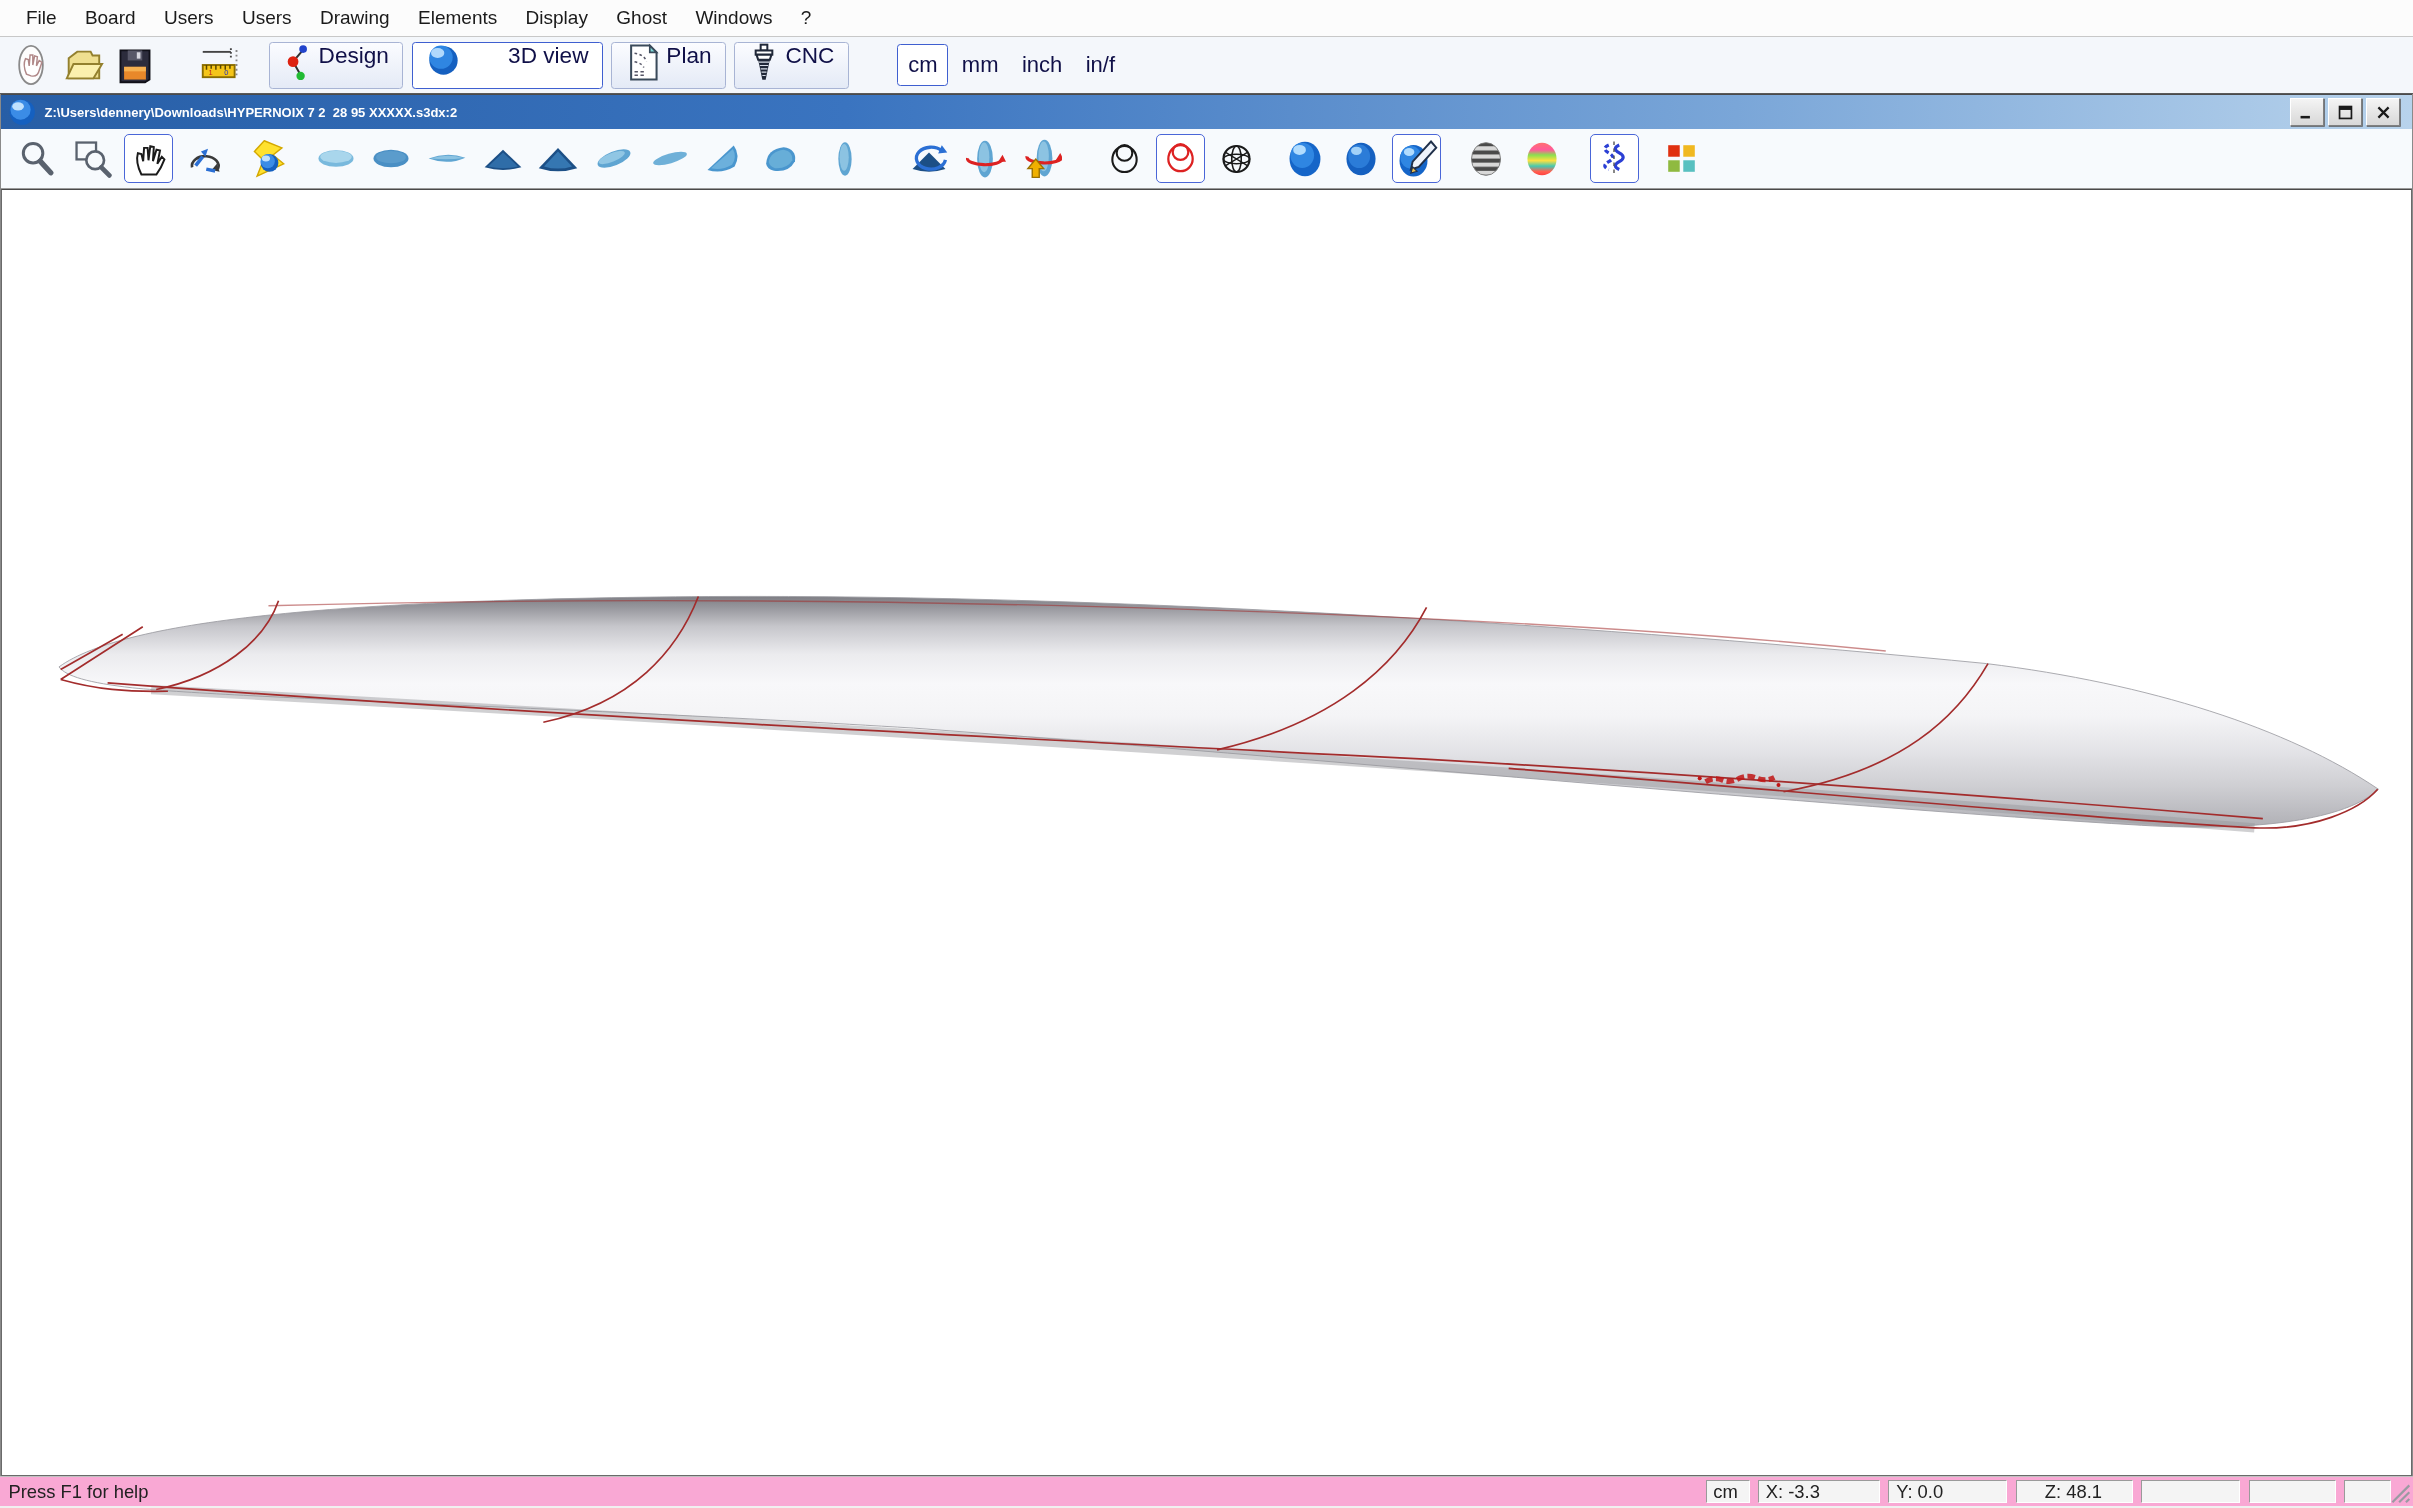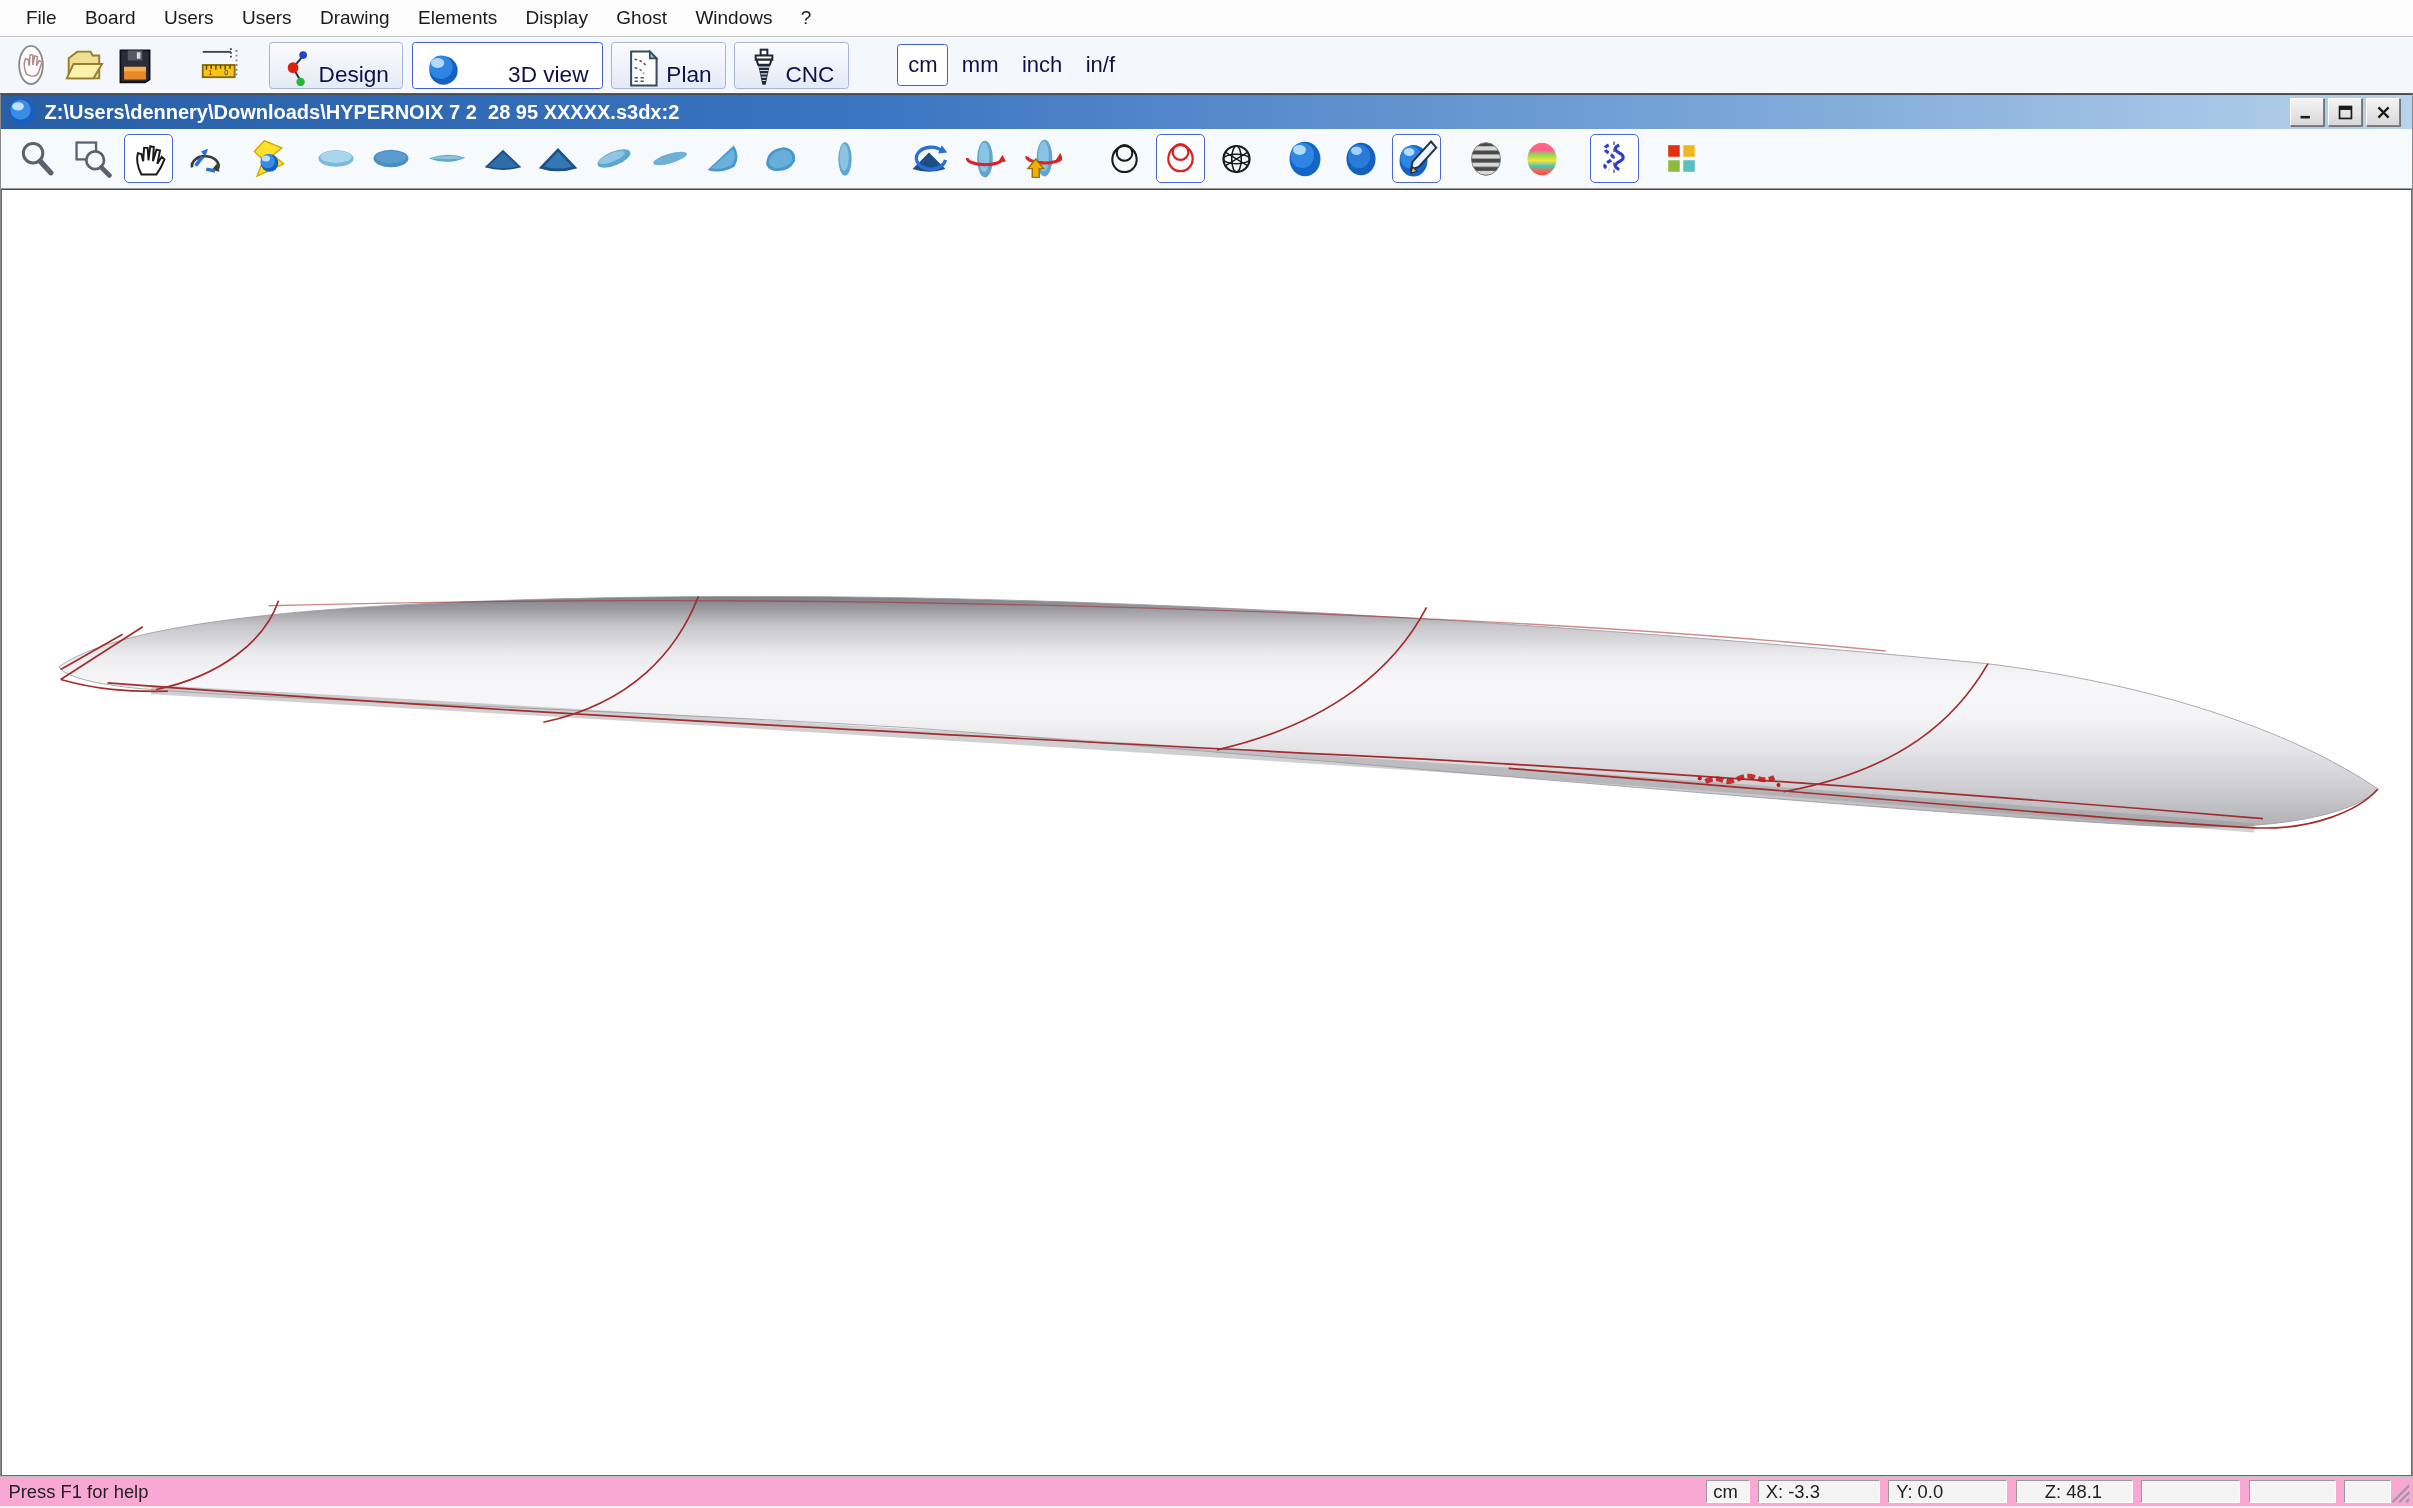--- a/index.html
+++ b/index.html
@@ -10,34 +10,34 @@
   .menubar { height:37px; background:#fcfcfc; display:flex; align-items:center;
     border-bottom:0.8px solid #c8c8c8; padding-left:11.7px; }
   .menu-item { font-size:19px; color:#1a1a1a; padding:0 14.2px; height:100%;
     display:flex; align-items:center; cursor:default; }
   .menu-item.acc::first-letter { text-decoration:underline; }
 
   
   .toolbar { height:57px; background:#f4f7fb; display:flex; align-items:center;
     border-bottom:1.7px solid #5a5a5a; padding-left:5px; }
   .flat-tool { width:52px; height:49px; display:flex; align-items:center; justify-content:center; }
-  .tb-btn { height:47px; display:flex; align-items:flex-end; gap:6.7px; padding:0 13.4px;
+  .tb-btn { height:47px; display:flex; align-items:flex-start; gap:6.7px; padding:0 13.4px;
     background:linear-gradient(#fbfcff,#e4eaf6); border:0.8px solid #a8b4d4; border-radius:3.4px;
     margin-right:8.4px; font-size:22.6px; color:#101048; }
   .tb-btn.sel { background:#ffffff; border:1.7px solid #3f5fd0;gap:47px; }
   .unit-group { display:flex; align-items:center; margin-left:40px; gap:3.4px; }
   .unit { font-size:22px; color:#101048; padding:6.7px 10px; }
   .unit.sel { background:#ffffff; border:1.7px solid #3f5fd0; border-radius:3.4px; }
 
   
   .doc-window { border-left:0.8px solid #8a8a8a; border-right:0.8px solid #8a8a8a; }
   .titlebar { height:35px; border-top:1.7px solid #4a4a4a;
     background:linear-gradient(90deg,#275ea6 0%,#3a74c0 35%,#7aa6d8 72%,#b8d3ec 100%);
     display:flex; align-items:center; padding:0 6.7px; }
-  .title-text { color:#ffffff; font-weight:bold; font-size:20px; margin-left:8.4px; white-space:pre; }
+  .title-text { color:#ffffff; font-weight:bold; font-size:13px; margin-left:8.4px; white-space:pre; }
   .win-controls { margin-left:auto; display:flex; gap:4.2px; padding-right:5px; }
   .win-btn { width:34px; height:28.5px; background:linear-gradient(#f4f4f4,#d8d8d8);
     border:0.8px solid #808080; border-top-color:#ffffff; border-left-color:#ffffff;
     box-shadow:0.8px 0.8px 0 #606060; display:flex; align-items:center; justify-content:center; }
 
   
   .viewbar { height:60px; background:#f7fafd; display:flex; align-items:center;
     border-bottom:0.8px solid #9a9a9a; padding-left:11.7px; }
   .vt { width:49px; height:49px; display:flex; align-items:center; justify-content:center;
     margin-right:6.7px; border:1.7px solid transparent; }

